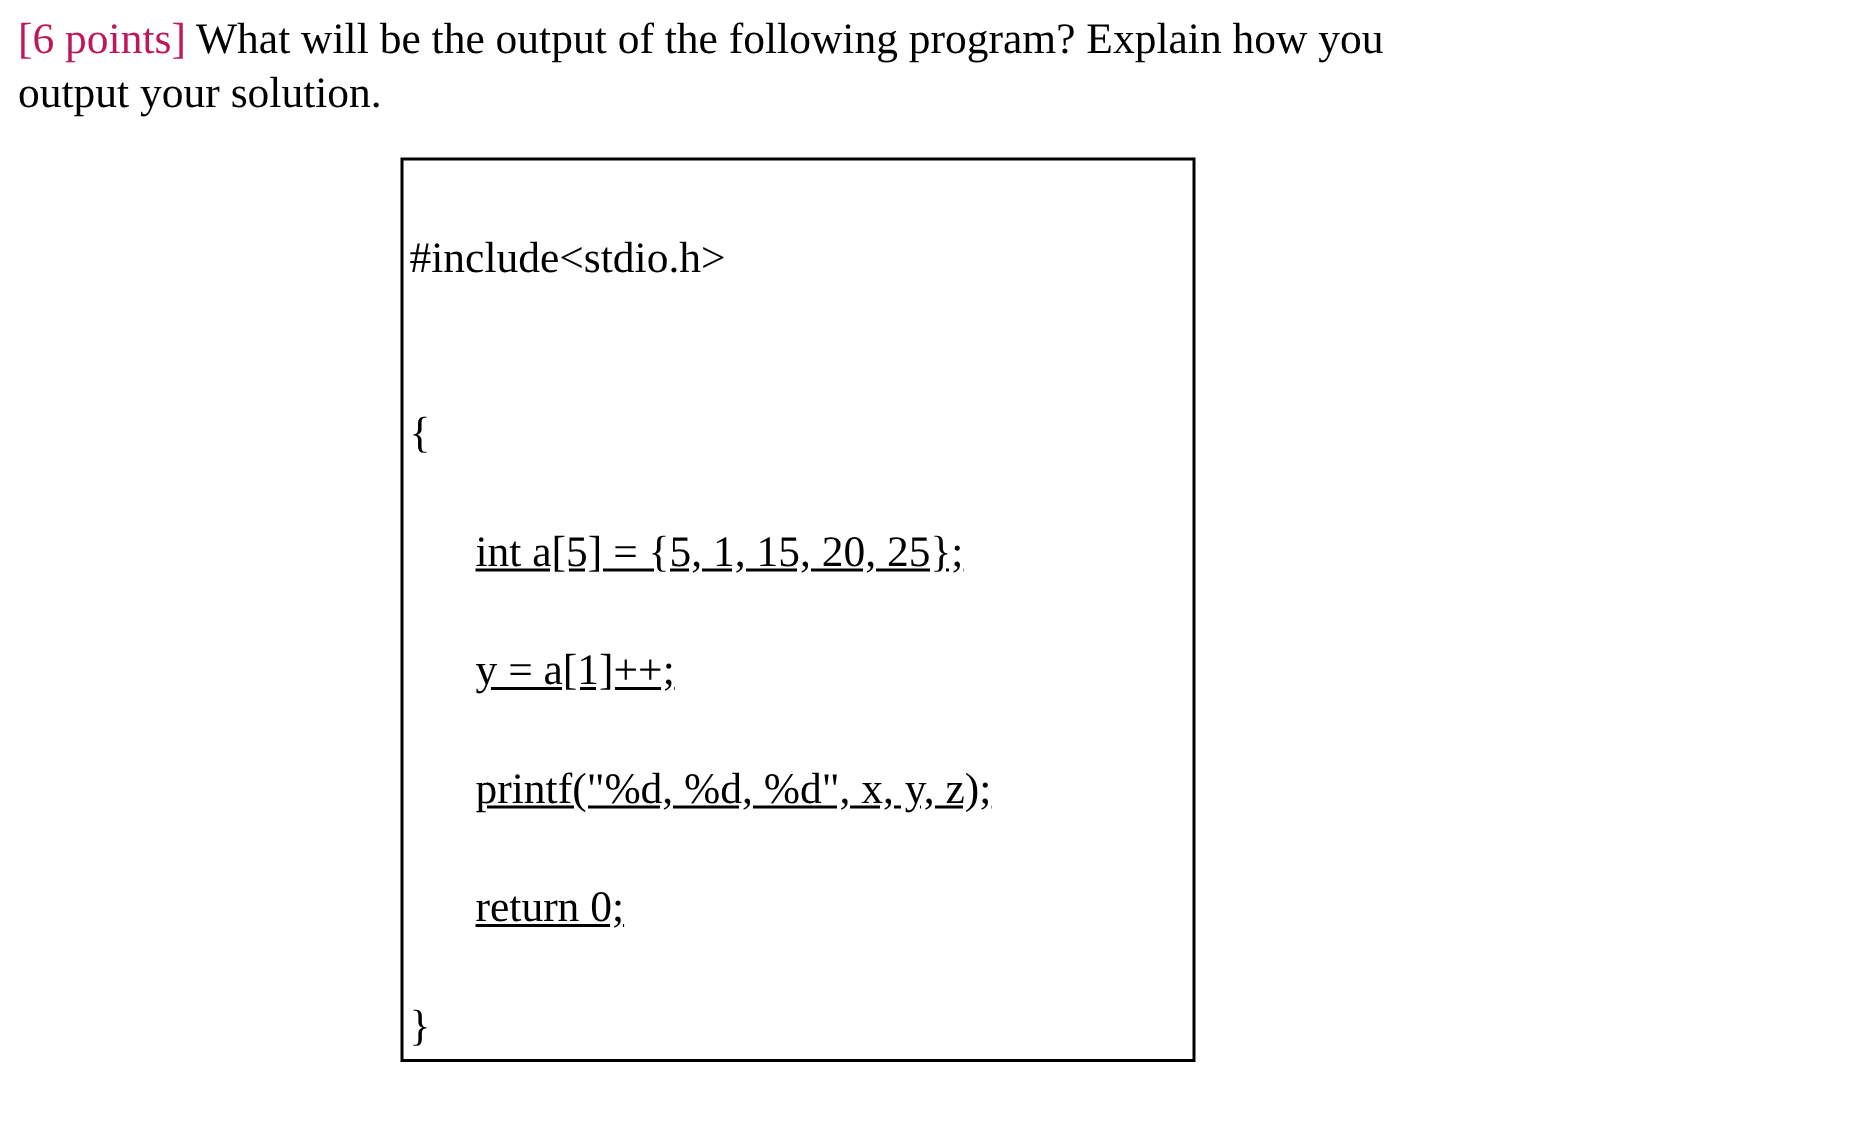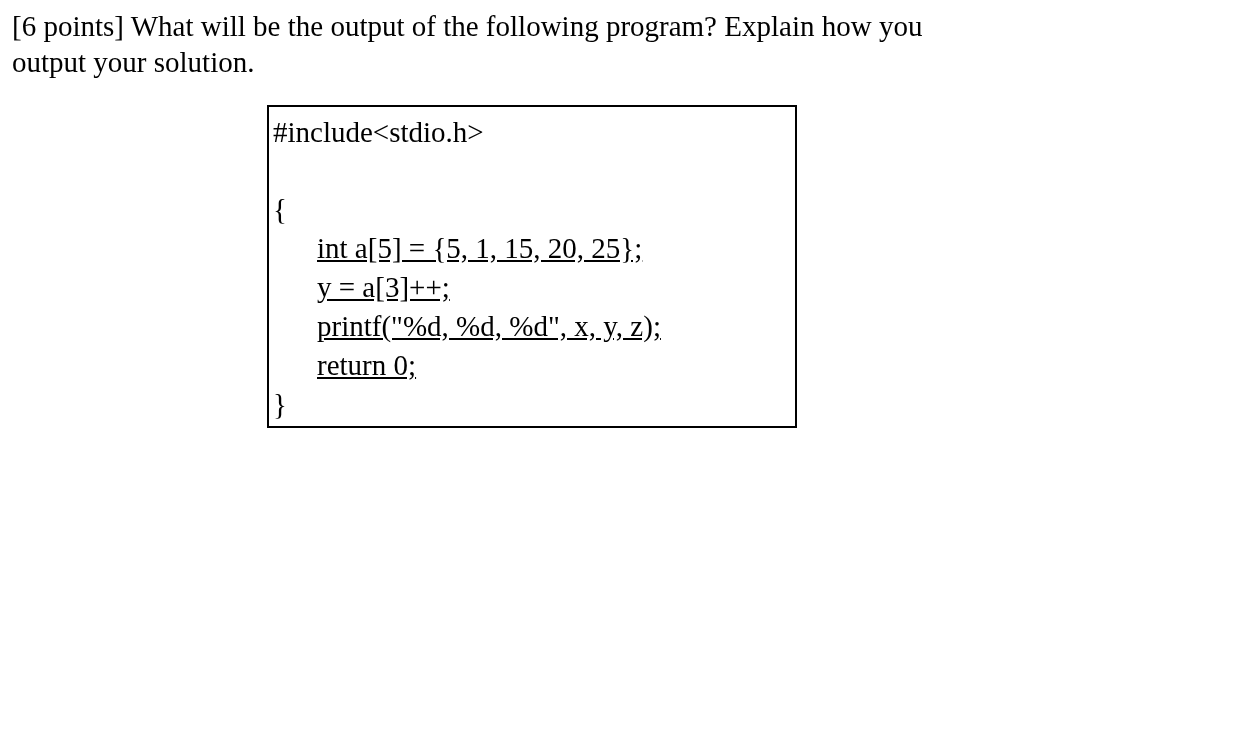--- a/index.html
+++ b/index.html
@@ -10,34 +10,35 @@
       line-height: 1.25;
       background: #ffffff;
       color: #000000;
       width: 1236px;
       box-sizing: border-box;
     }
     .question-text {
       margin-bottom: 24px;
     }
     .points {
-      color: #000000;
+      color: #be185d;
     }
     .code-box {
       border: 2px solid #000000;
       width: 530px;
       margin-left: 255px;
       padding: 6px 2px 2px 4px;
       box-sizing: border-box;
       font-family: "Times New Roman", Times, serif;
       font-size: 29px;
       line-height: 1.35;
     }
     .code-line {
       white-space: pre;
+      margin-top: 40px;
     }
     .code-indent {
       padding-left: 44px;
       text-decoration: underline;
     }
     .code-gap {
       height: 38px;
     }
   </style>
 </head>
@@ -46,17 +47,17 @@
 <div class="question-text">
   <span class="points">[6 points]</span><span> What will be the output of the following program?  Explain how you</span><br>
   <span>output your solution.</span>
 </div>
 
 <div class="code-box">
   <div class="code-line">#include&lt;stdio.h&gt;</div>
   <div class="code-gap"></div>
   <div class="code-line">{</div>
   <div class="code-line code-indent">int a[5] = {5, 1, 15, 20, 25};</div>
-  <div class="code-line code-indent">y = a[3]++;</div>
+  <div class="code-line code-indent">y = a[1]++;</div>
   <div class="code-line code-indent">printf("%d, %d, %d", x, y, z);</div>
   <div class="code-line code-indent">return 0;</div>
   <div class="code-line">}</div>
 </div>
 
 </body></html>

